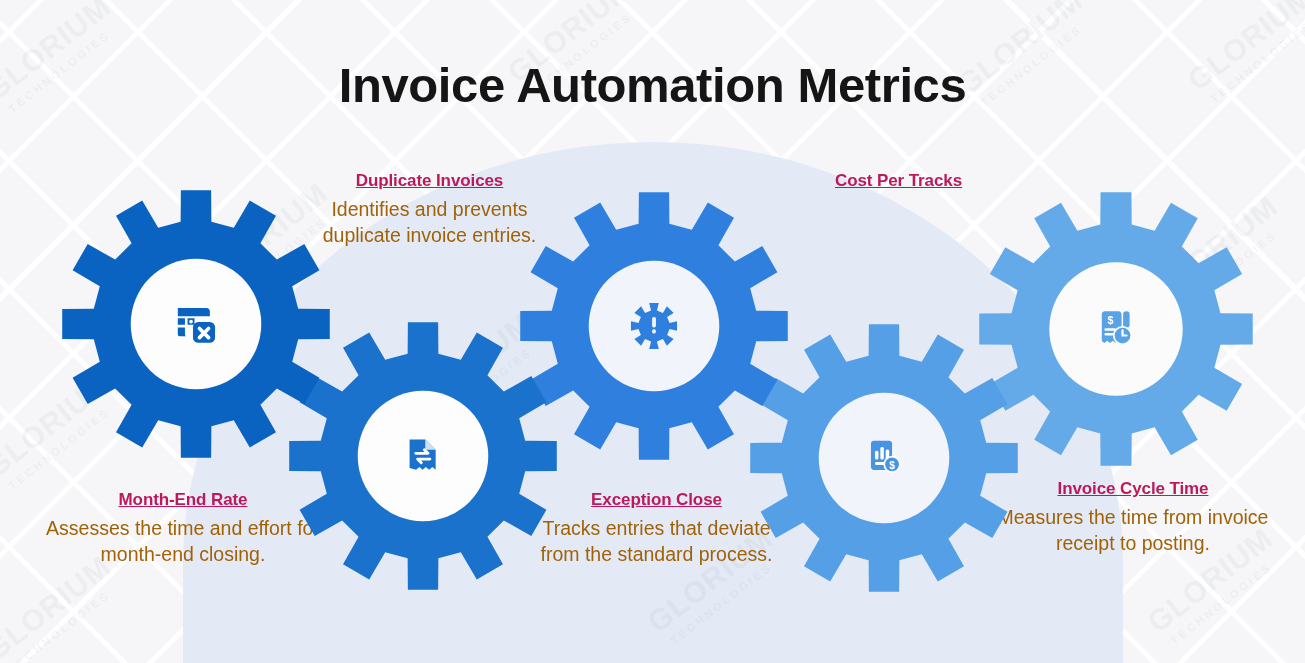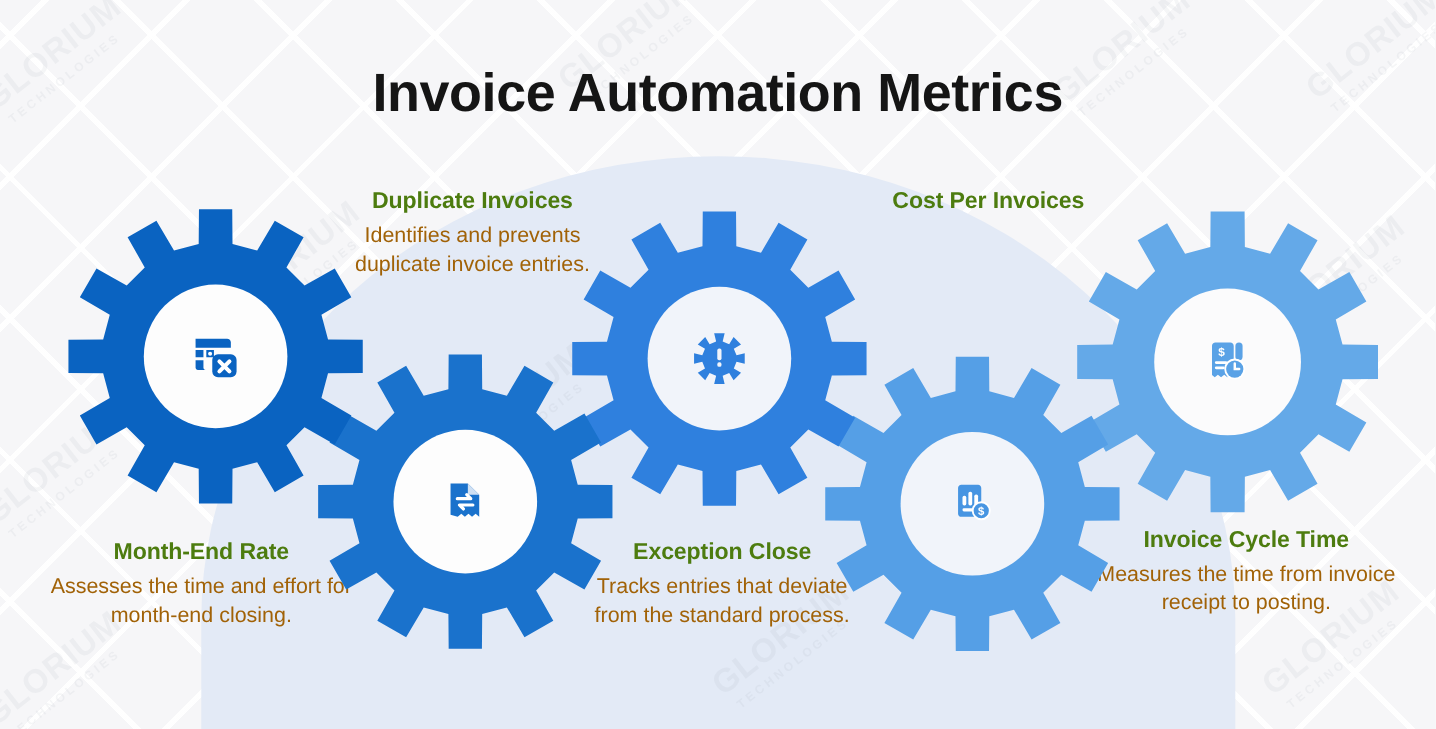--- a/index.html
+++ b/index.html
@@ -89,26 +89,27 @@
     justify-content: center;
   }
   .gear-icon svg { display: block; }
 
   
   .caption {
     position: absolute;
     text-align: center;
   }
   .caption .cap-title {
-    font-size: 21px;
+    font-size: 17px;
     font-weight: 700;
-    color: #4d7c0f;
+    color: #be185d;
     line-height: 1.25;
     margin-bottom: 6px;
     letter-spacing: -0.1px;
+    text-decoration: underline;
   }
   .caption .cap-desc {
     font-size: 19.5px;
     font-weight: 400;
     color: #a16207;
     line-height: 1.32;
   }
 </style>
 </head>
 <body>
@@ -245,21 +246,21 @@
       </svg>
     </span>
   </div>
 
   <div class="caption" style="left:297px; top:170px; width:265px;">
     <div class="cap-title">Duplicate Invoices</div>
     <div class="cap-desc">Identifies and prevents duplicate invoice entries.</div>
   </div>
 
   <div class="caption" style="left:766px; top:170px; width:265px;">
-    <div class="cap-title">Cost Per Invoices</div>
+    <div class="cap-title">Cost Per Tracks</div>
   </div>
 
   <div class="caption" style="left:42px; top:489px; width:282px;">
     <div class="cap-title">Month-End Rate</div>
     <div class="cap-desc">Assesses the time and effort for month-end closing.</div>
   </div>
 
   <div class="caption" style="left:524px; top:489px; width:265px;">
     <div class="cap-title">Exception Close</div>
     <div class="cap-desc">Tracks entries that deviate from the standard process.</div>

